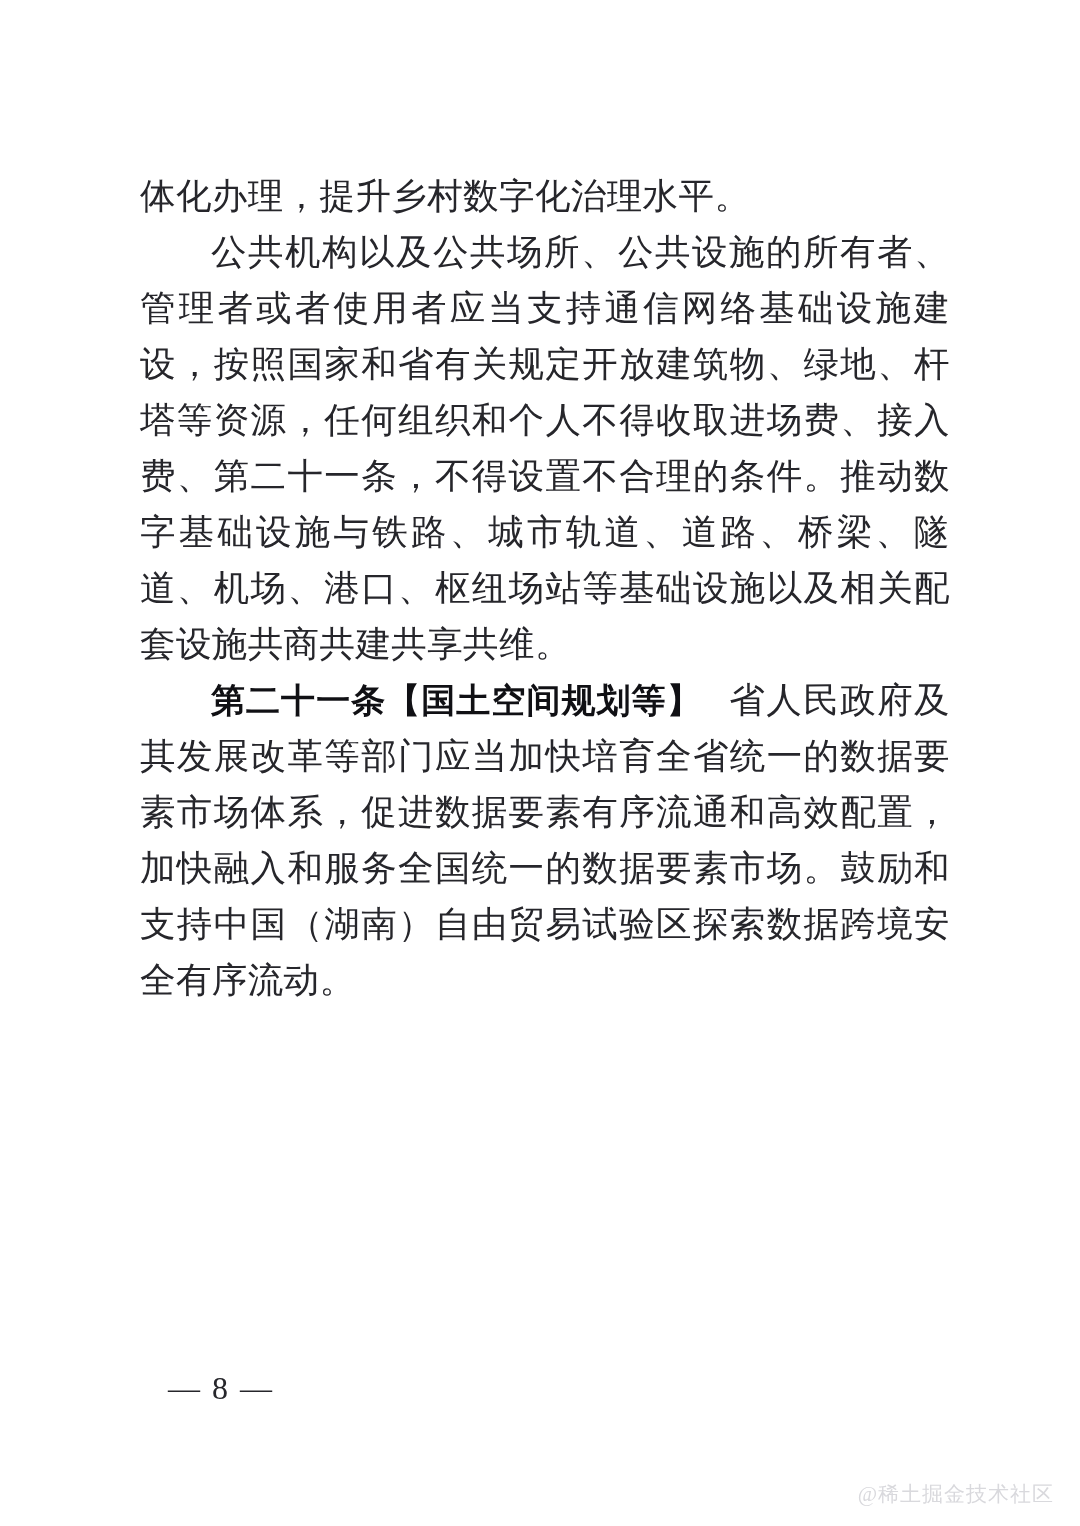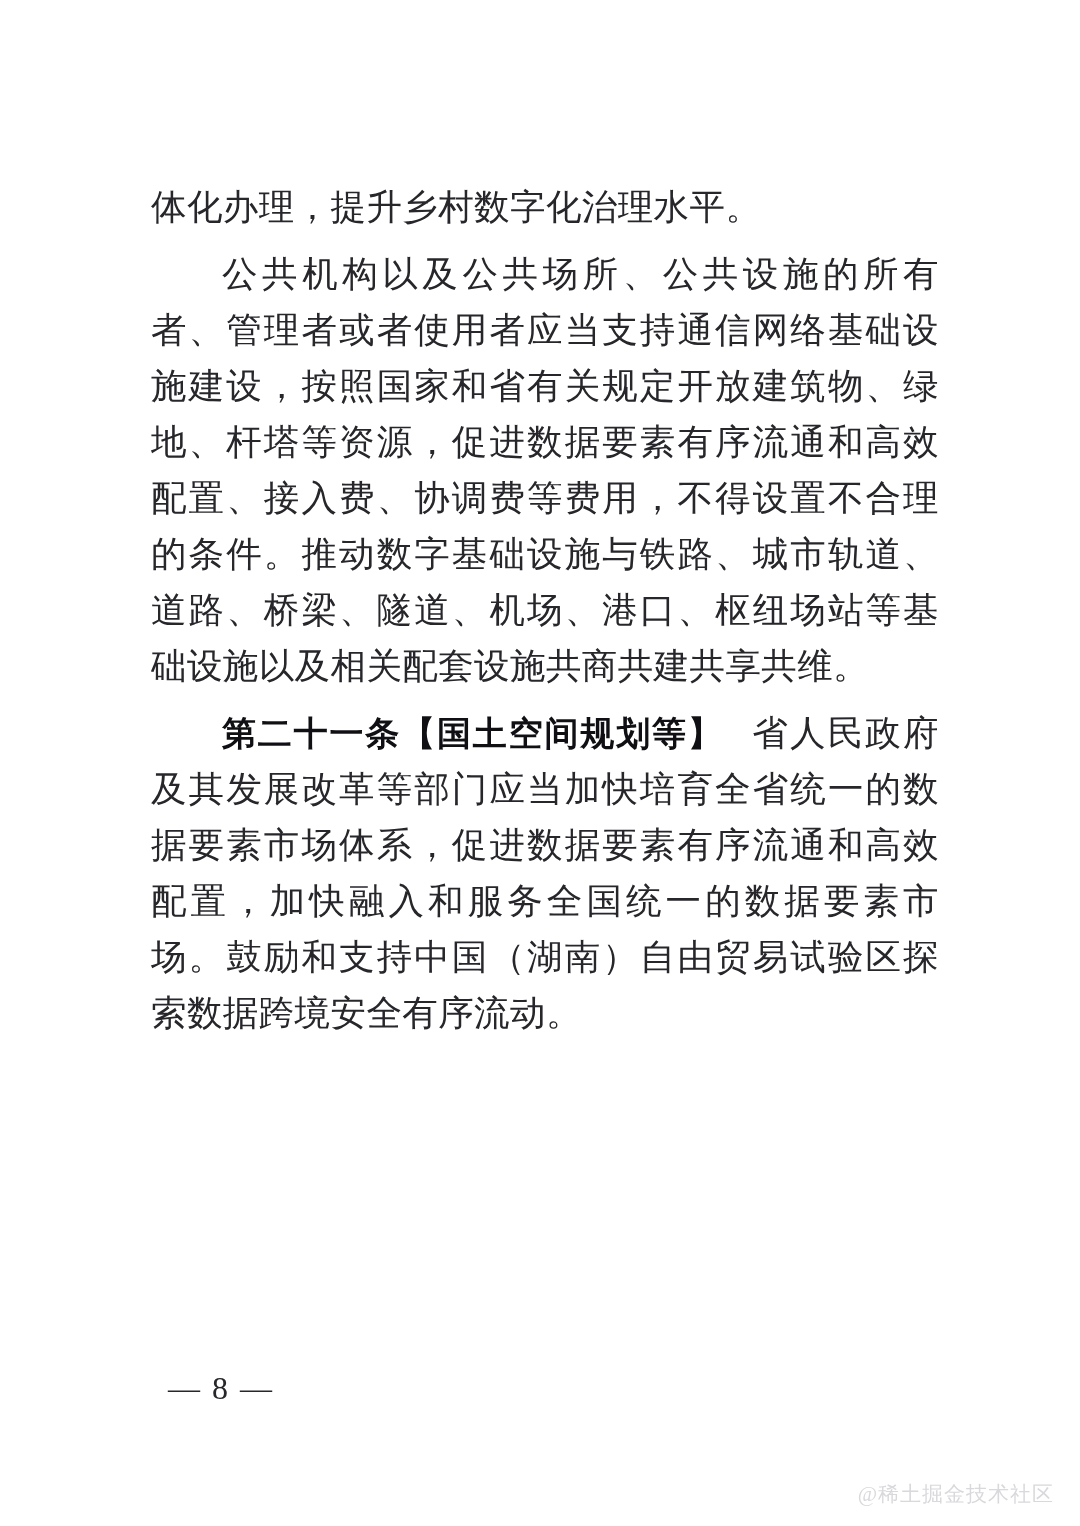--- a/index.html
+++ b/index.html
@@ -25,21 +25,21 @@
 
   
   .text-column {
     position: absolute;
     left: 140px;
     top: 168px;
     width: 810px;
   }
 
   .para {
-    margin: 11px;
+    margin: 0;
     font-size: 35.5px;
     line-height: 56px;
     color: #26262b;
     text-align: justify;
     text-justify: inter-character;
     text-align-last: left;
     letter-spacing: 0.4px;
     word-break: break-all;
     font-weight: 400;
   }
@@ -98,21 +98,21 @@
 <body>
 
 <div class="page">
 
   <div class="text-column">
 
     <p class="para flush">体化办理，提升乡村数字化治理水平。</p>
 
 
 
-    <p class="para indent">公共机构以及公共场所、公共设施的所有者、管理者或者使用者应当支持通信网络基础设施建设，按照国家和省有关规定开放建筑物、绿地、杆塔等资源，促进数据要素有序流通和高效配置、接入费、协调费等费用，不得设置不合理的条件。推动数字基础设施与铁路、城市轨道、道路、桥梁、隧道、机场、港口、枢纽场站等基础设施以及相关配套设施共商共建共享共维。</p>
+    <p class="para indent">公共机构以及公共场所、公共设施的所有者、管理者或者使用者应当支持通信网络基础设施建设，按照国家和省有关规定开放建筑物、绿地、杆塔等资源，任何组织和个人不得收取进场费、接入费、第二十一条，不得设置不合理的条件。推动数字基础设施与铁路、城市轨道、道路、桥梁、隧道、机场、港口、枢纽场站等基础设施以及相关配套设施共商共建共享共维。</p>
 
     <p class="para indent">
       <span class="article-label">第二十一条【国土空间规划等】</span><span class="label-gap"></span><span>省人民政府及其发展改革等部门应当加快培育全省统一的数据要素市场体系，促进数据要素有序流通和高效配置，加快融入和服务全国统一的数据要素市场。鼓励和支持中国（湖南）自由贸易试验区探索数据跨境安全有序流动。</span>
     </p>
 
   </div>
 
   <div class="page-number">— 8 —</div>
 
   <div class="watermark">@稀土掘金技术社区</div>

